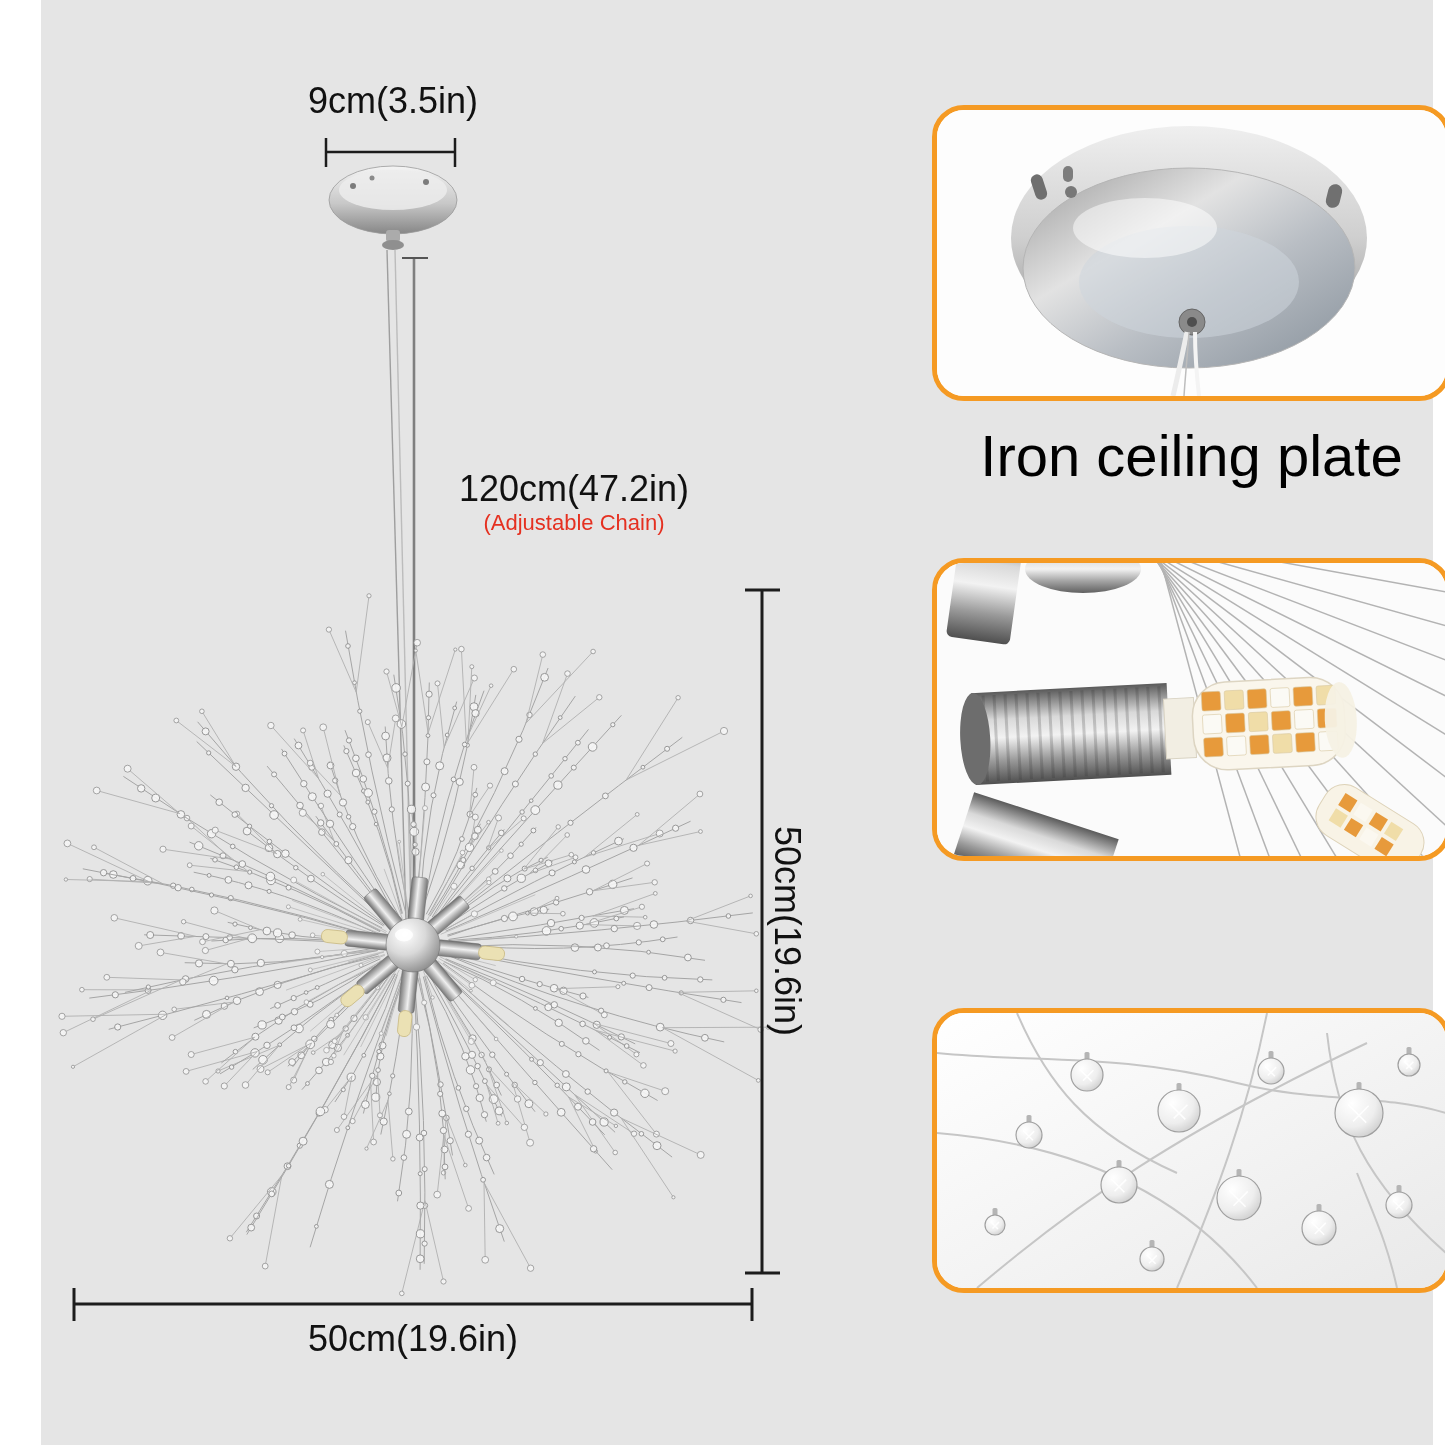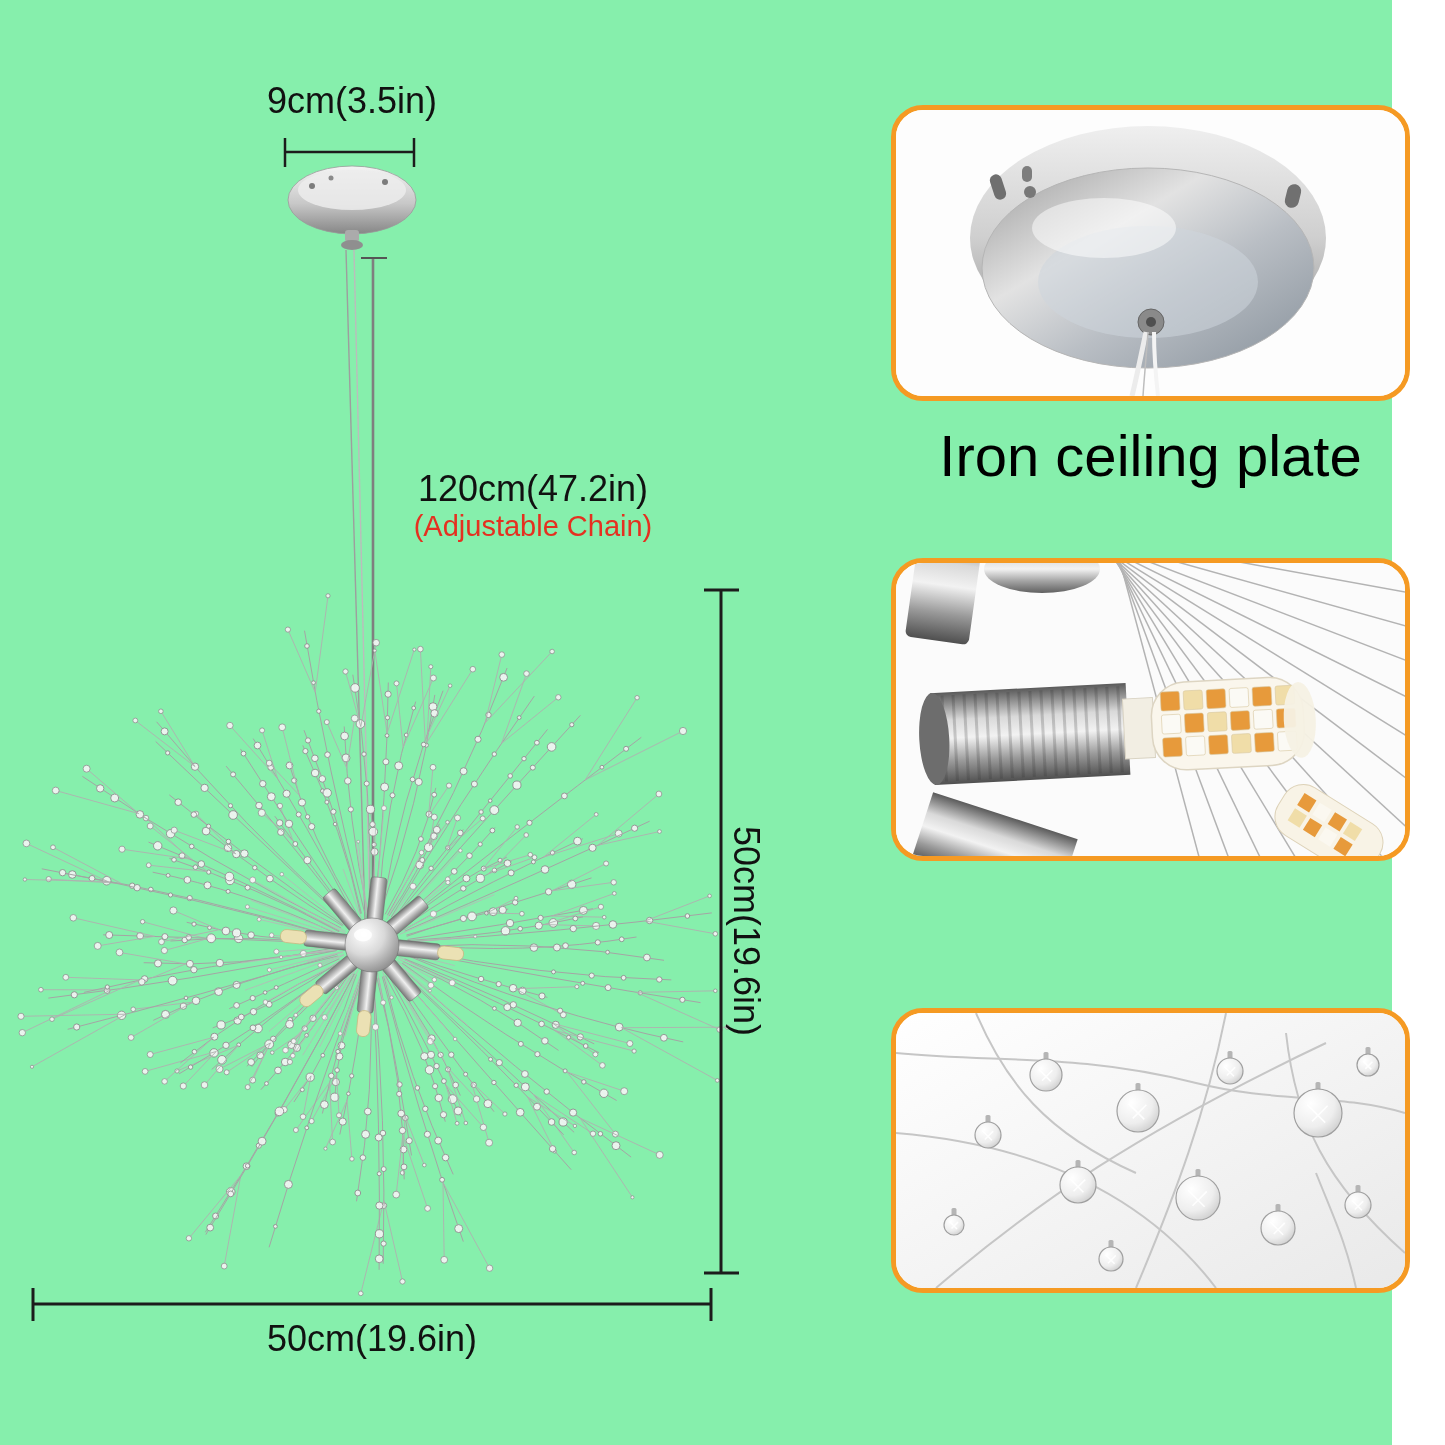--- a/index.html
+++ b/index.html
@@ -1,22 +1,22 @@
 <!DOCTYPE html>
 <html style="--accent: #f59a23; --note: #e53020; --line: #1c1c1c;"><head>
 <meta charset="utf-8">
 <style>
   :root{ --accent:#f59a23; --note:#e53020; --line:#1c1c1c; }
   *{ margin:0; padding:0; box-sizing:border-box; }
   html,body{ background:#ffffff; }
   body{ width:1445px; height:1445px; font-family:"Liberation Sans",sans-serif; overflow:hidden; }
-  .sheet{ position:relative; width:1392px; height:1445px; background:#86efac; }
+  .sheet{ position:relative; width:1392px; height:1445px; background:#e5e5e5;margin-left:41px; }
   .diagram-svg{ position:absolute; left:0; top:0; width:860px; height:1445px; }
   .dim-label{ position:absolute; color:#111; text-align:center; white-space:nowrap; font-size:36px; }
-  .dim-note{ position:absolute; color:var(--note); text-align:center; white-space:nowrap; font-size:29px; }
+  .dim-note{ position:absolute; color:var(--note); text-align:center; white-space:nowrap; font-size:22px; }
   .vert{ transform:rotate(90deg); }
   .card{ position:absolute; border:5px solid var(--accent); border-radius:32px; background:#fff; overflow:hidden; }
   .card svg{ display:block; width:100%; height:100%; }
   .caption{ position:absolute; left:891px; width:519px; text-align:center; font-size:58px; color:#000; white-space:nowrap; }
 </style>
 </head>
 <body>
 
 <div class="sheet">
 

